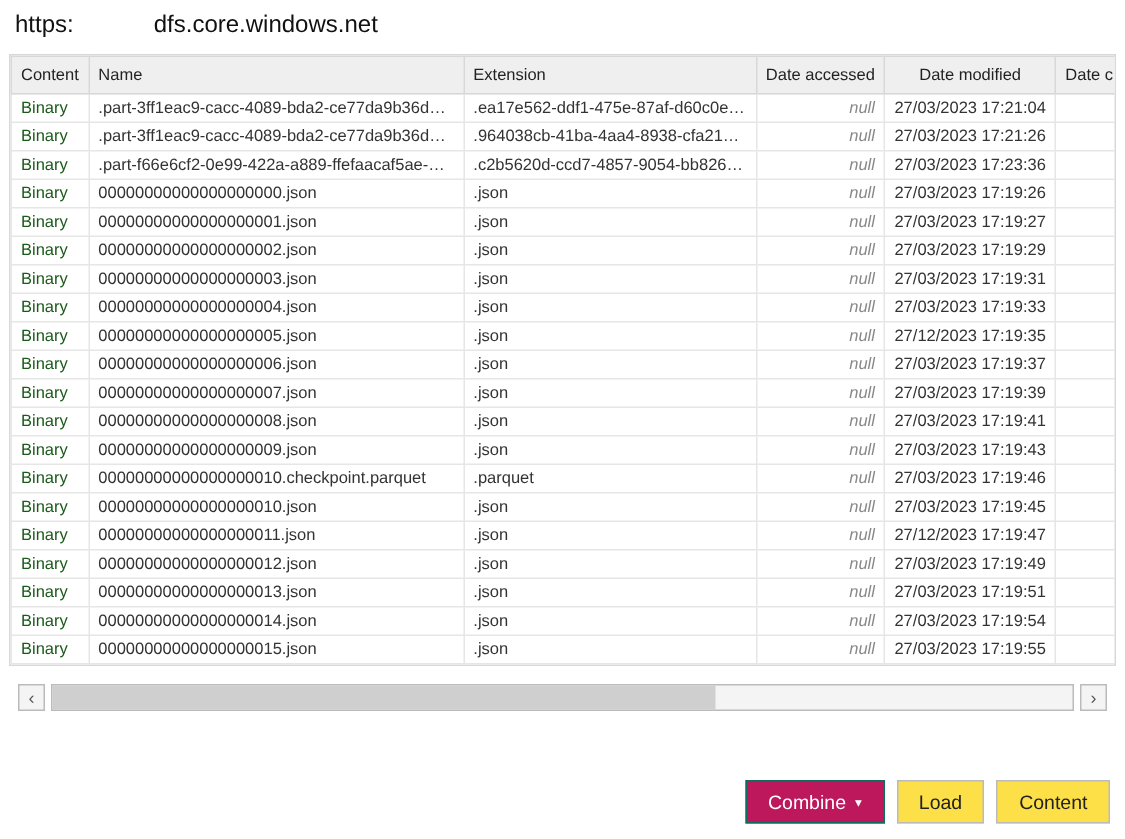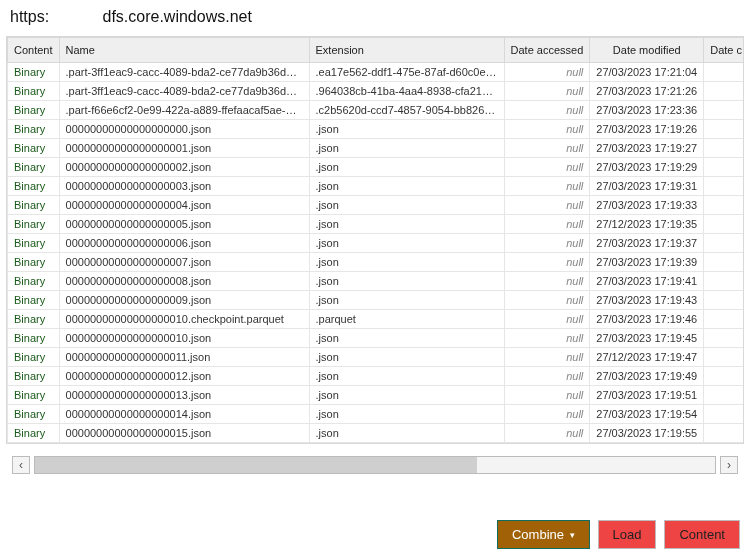--- a/index.html
+++ b/index.html
@@ -103,29 +103,29 @@
     margin-top:auto;
     display:flex;
     justify-content:flex-end;
     gap:8px;
     padding: 10px 4px 4px 4px;
   }
   .btn {
     border:1px solid #bbb;
     padding:6px 14px;
     font-size:13px;
-    background:#ef4444;
+    background:#fde047;
     color:#222;
     cursor:pointer;
     display:inline-flex;
     align-items:center;
     gap:6px;
   }
   .btn.primary {
-    background:#a16207;
+    background:#be185d;
     color:#fff;
     border-color:#0f6d5f;
   }
   .chev {
     font-size:9px;
   }
 </style>
 </head>
 <body>
 

